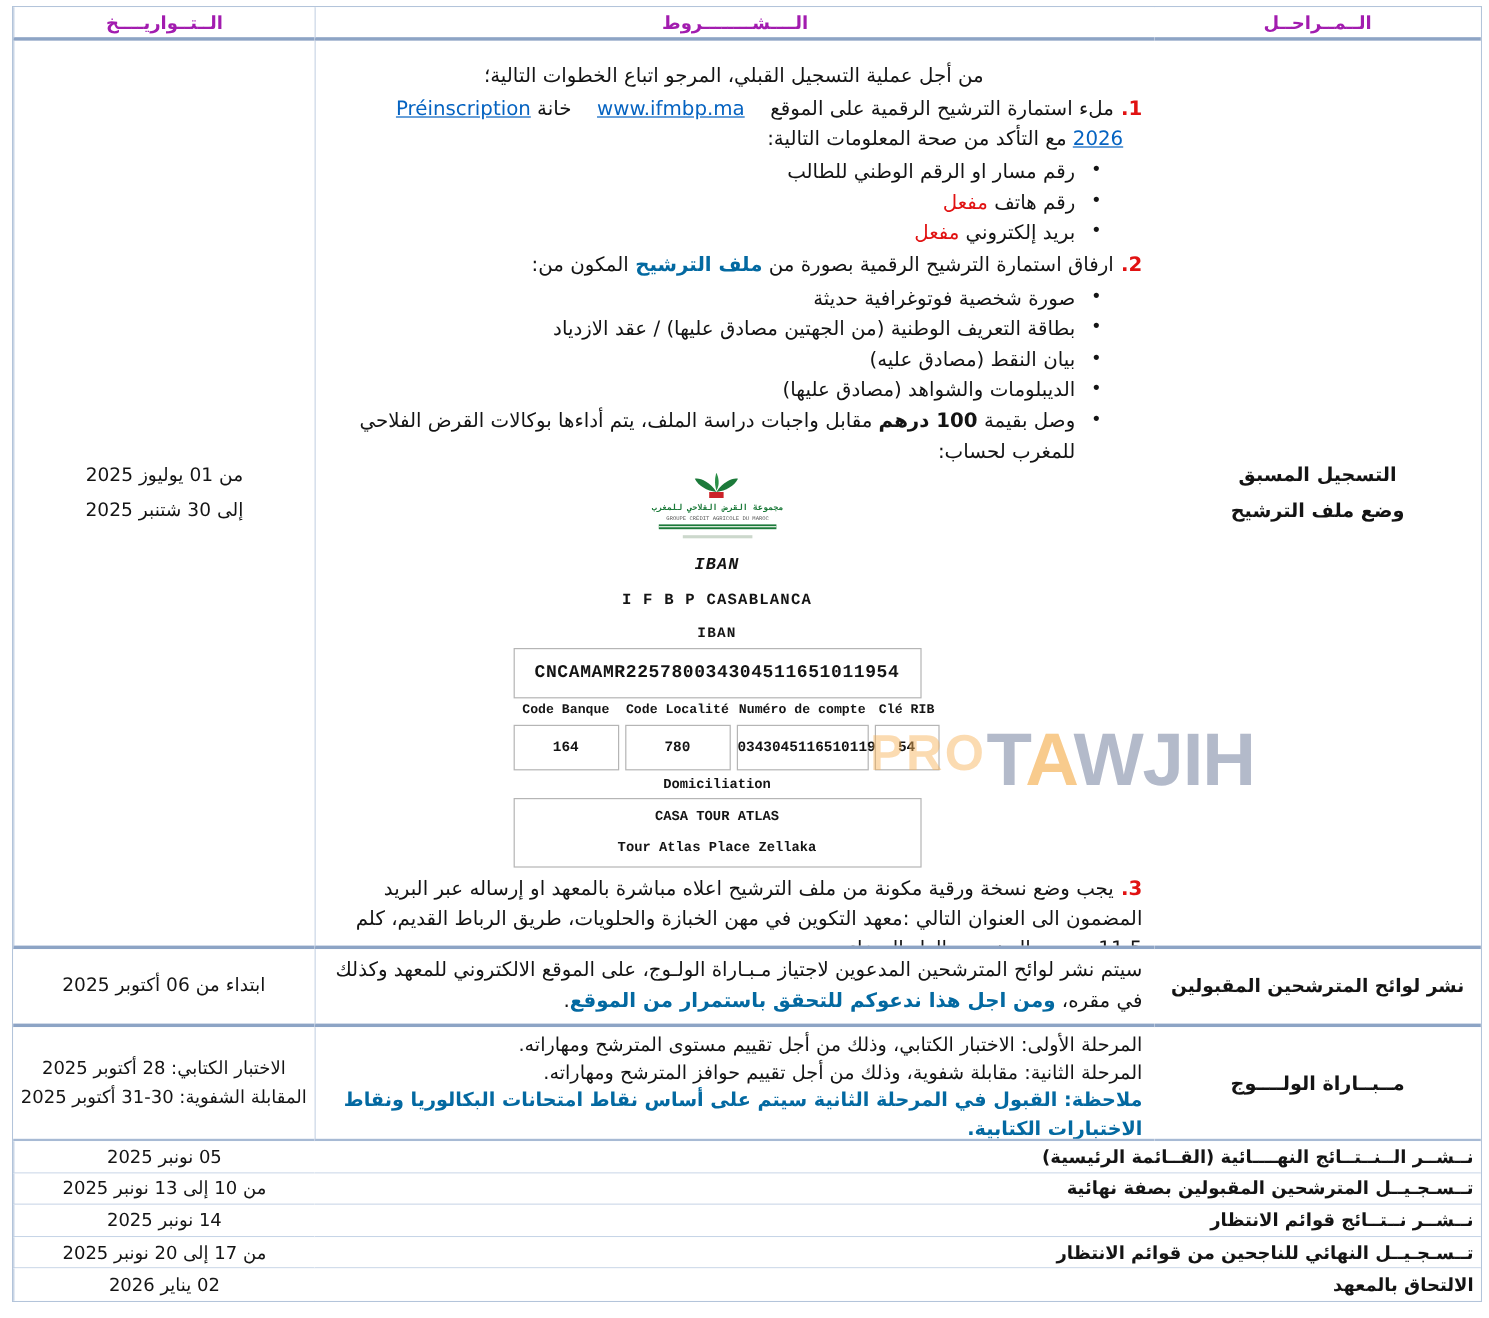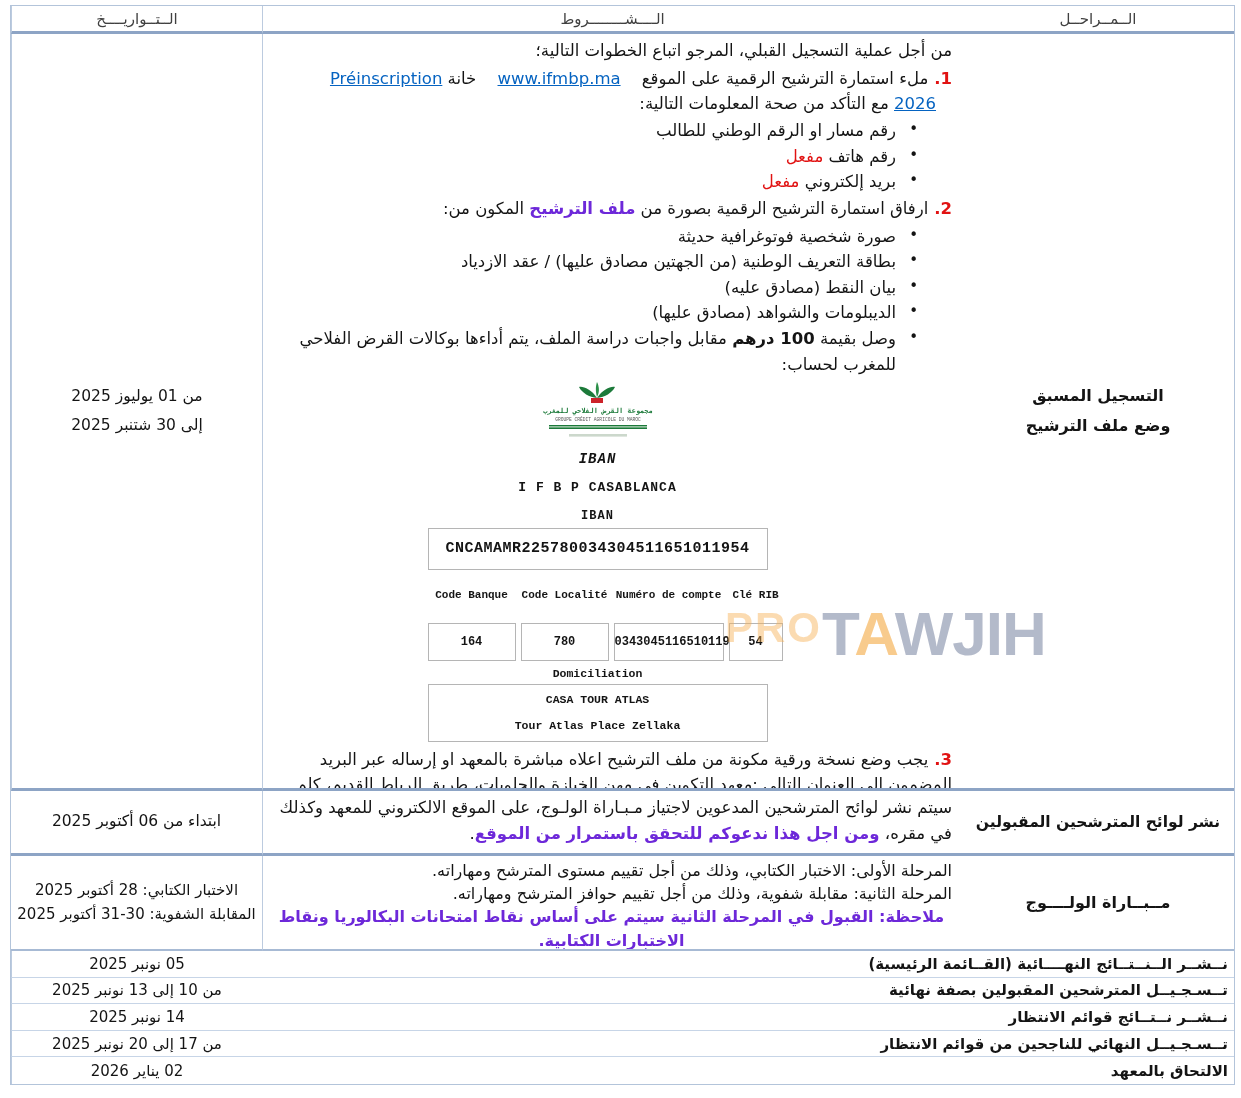--- a/index.html
+++ b/index.html
@@ -25,49 +25,49 @@
   .r-head .cell { border-bottom:3px solid #8da4c5; }
   .r1 .cell { border-bottom:3px solid #8da4c5; }
   .r2 .cell { border-bottom:3px solid #8da4c5; }
   .r3 .cell { border-bottom:2px solid #a7bad4; }
   .rs .cell { border-bottom:1px solid #c7d5e7; }
   .rs-last .cell { border-bottom:none; }
 
   
   .hcell {
     display:flex; align-items:center; justify-content:center;
-    font-weight:normal; font-size:15px; color:#404040;
+    font-weight:bold; font-size:15px; color:#a21caf;
   }
 
   
   .center-cell { display:flex; flex-direction:column; align-items:center; justify-content:center; text-align:center; }
   .stage-cell  { font-weight:bold; font-size:16px; line-height:1.85; }
   .dates-cell  { font-size:15.5px; line-height:1.9; padding:2px 4px; }
 
   
   .cond { padding:3px 10px 2px 8px; font-size:16.5px; line-height:1.5; text-align:right; }
-  .intro { margin:2px 0 3px; }
+  .intro { margin:14px 0 3px;text-align:center; }
   .step { margin:2px 0; }
   .num { color:#e11212; font-weight:bold; margin-left:6px; }
   .lnk { color:#0563c1; text-decoration:underline; direction:ltr; unicode-bidi:embed; margin:0 16px; cursor:pointer; }
   .red { color:#e11212; }
-  .redbold { color:#6d28d9; font-weight:bold;text-align:center; }
+  .redbold { color:#0369a1; font-weight:bold; }
   ul.blts { list-style:none; margin:1px 0; padding:0 30px 0 0; }
   ul.blts li { position:relative; padding-right:26px; line-height:1.55; }
   ul.blts li::before { content:"•"; position:absolute; right:4px; top:0; font-size:15px; }
 
   
   .bank { direction:ltr; width:340px; margin:4px auto 0; transform:translateX(-14px);
           font-family:Liberation Mono, monospace; text-align:center; }
   .bank-logo { display:block; margin:0 auto 6px; }
   .iban-it   { font-weight:bold; font-style:italic; font-size:14px; letter-spacing:1px; margin-top:8px; }
   .bank-name { font-weight:bold; font-size:13px; letter-spacing:1px; margin-top:8px; }
   .iban-lbl  { font-weight:bold; font-size:12px; letter-spacing:1px; margin-top:9px; }
   .iban-box  { border:1px solid #b5b5b5; margin-top:3px; padding:9px 2px; font-weight:bold; font-size:15px; letter-spacing:.5px; }
-  .fields { display:grid; grid-template-columns:88px 88px 110px 54px; gap:16px 5px; margin-top:15px; }
+  .fields { display:grid; grid-template-columns:88px 88px 110px 54px; gap:0 5px; margin-top:0; }
   .f-lbl { font-weight:bold; font-size:11px; padding:2px 0 3px; white-space:nowrap; }
   .f-val { border:1px solid #b5b5b5; font-weight:bold; font-size:12px; padding:9px 0; }
   .dom-lbl { font-weight:bold; font-size:11.5px; margin-top:4px; }
   .dom-box { border:1px solid #b5b5b5; margin-top:2px; padding:6px 2px 7px; }
   .dom-box div { font-weight:bold; font-size:11.5px; }
   .dom-box .d2 { margin-top:9px; }
 
   
   .cond-s { padding:4px 10px 2px 8px; font-size:16.5px; line-height:1.6; text-align:right; }
   .cond-x { padding:3px 10px 2px 8px; font-size:16px; line-height:1.45; text-align:right; }

